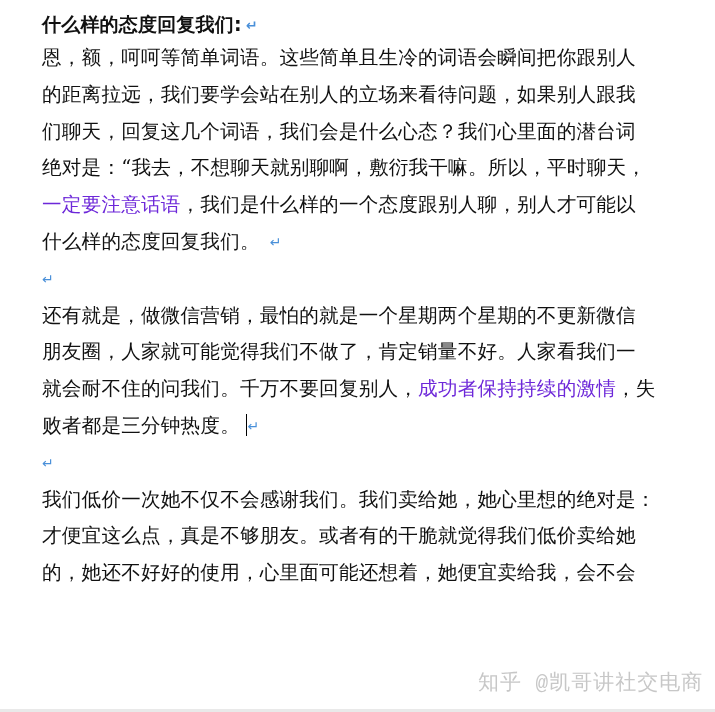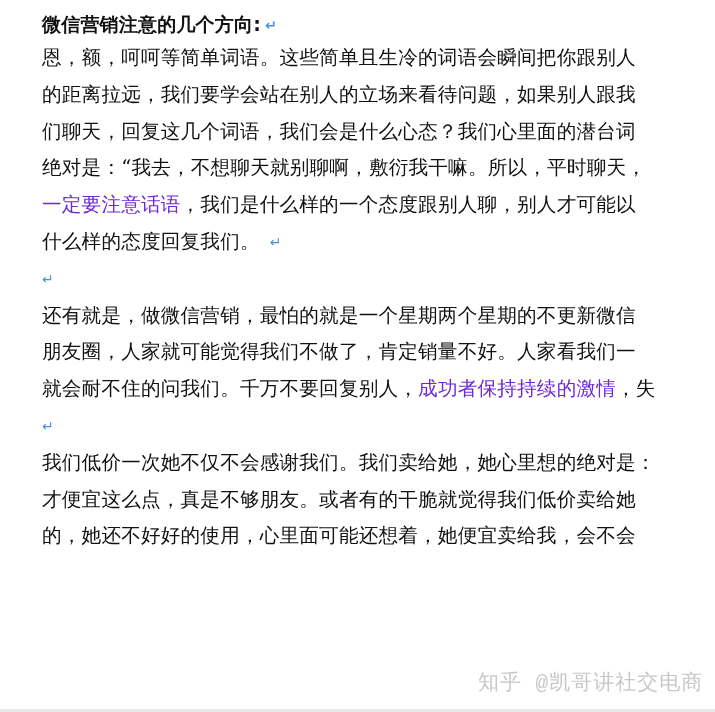--- a/index.html
+++ b/index.html
@@ -29,36 +29,37 @@
     font-size: 21px; color: rgba(180,180,180,0.75); letter-spacing: 1px;
     white-space: nowrap;
   }
   .bottom-edge { position: absolute; left: 0; top: 709px; width: 715px; height: 3px; background: #e9e9e9; }
 </style>
 </head>
 <body>
 
 <div class="page">
   <div class="doc">
-    <div class="title"><span>微信营销注意的几个方向:</span><span class="mark">↵</span></div>
+    <div class="title"><span>什么样的态度回复我们:</span><span class="mark">↵</span></div>
 
     <div class="para" id="p0">
         <span class="line"><span>恩，额，呵呵等简单词语。这些简单且生冷的词语会瞬间把你跟别人</span></span>
         <span class="line"><span>的距离拉远，我们要学会站在别人的立场来看待问题，如果别人跟我</span></span>
         <span class="line"><span>们聊天，回复这几个词语，我们会是什么心态？我们心里面的潜台词</span></span>
         <span class="line"><span>绝对是：“我去，不想聊天就别聊啊，敷衍我干嘛。所以，平时聊天，</span></span>
         <span class="line"><span class="red">一定要注意话语</span><span>，我们是什么样的一个态度跟别人聊，别人才可能以</span></span>
         <span class="line"><span>什么样的态度回复我们。</span><span class="mark" style="margin-left: 10px;">↵</span></span>
       </div>
     <span class="empty"><span class="mark" style="margin-left:0">↵</span></span>
 
     <div class="para" id="p1">
         <span class="line"><span>还有就是，做微信营销，最怕的就是一个星期两个星期的不更新微信</span></span>
         <span class="line"><span>朋友圈，人家就可能觉得我们不做了，肯定销量不好。人家看我们一</span></span>
         <span class="line"><span>就会耐不住的问我们。千万不要回复别人，</span><span class="red">成功者保持持续的激情</span><span>，失</span></span>
+        <span class="line"><span>败者都是三分钟热度。</span><span class="cursor"></span><span class="mark" style="margin-left: 0px;">↵</span></span>
       </div>
     <span class="empty"><span class="mark" style="margin-left:0">↵</span></span>
 
     <div class="para" id="p2">
         <span class="line"><span>我们低价一次她不仅不会感谢我们。我们卖给她，她心里想的绝对是：</span></span>
         <span class="line"><span>才便宜这么点，真是不够朋友。或者有的干脆就觉得我们低价卖给她</span></span>
         <span class="line"><span>的，她还不好好的使用，心里面可能还想着，她便宜卖给我，会不会</span></span>
       </div>
   </div>
   <div class="watermark">知乎 @凯哥讲社交电商</div>

